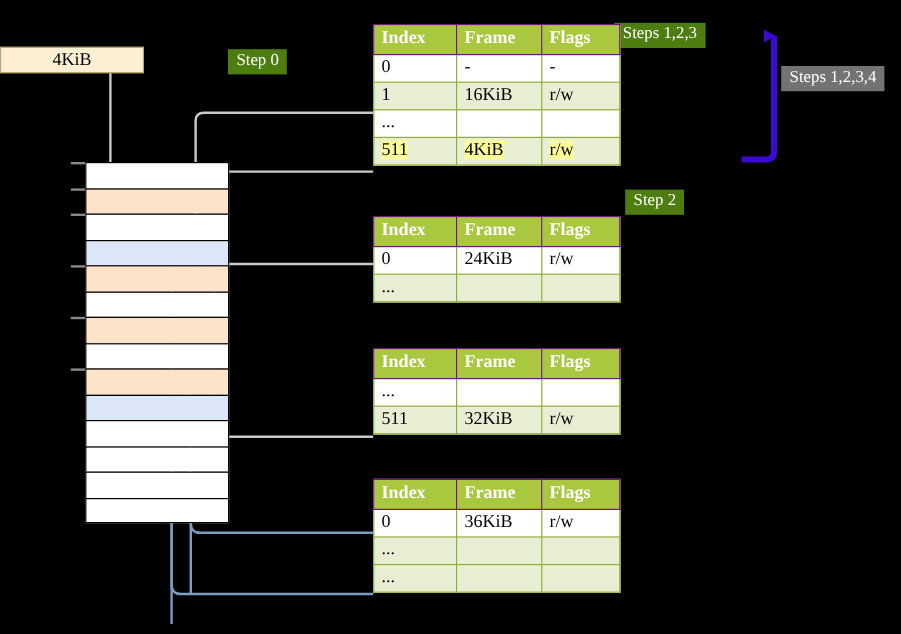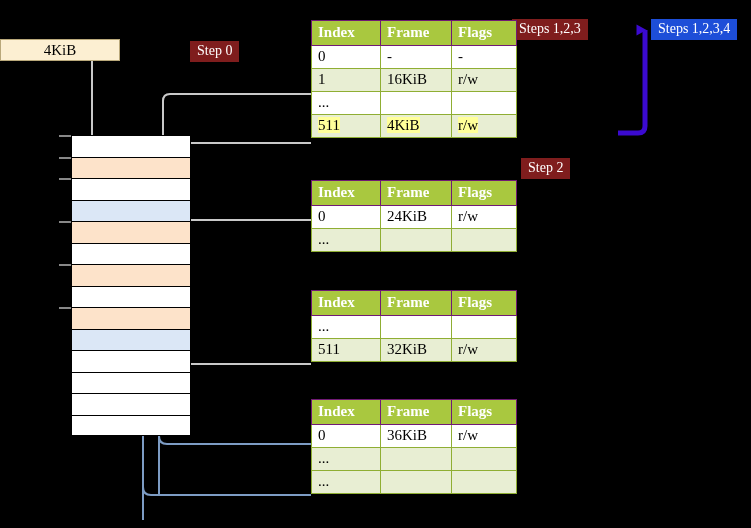--- a/index.html
+++ b/index.html
@@ -48,22 +48,22 @@
 
   
   .badge {
     position: absolute;
     color: #ffffff;
     font-size: 14px;
     line-height: 18px;
     padding: 1px 7px 2px 7px;
     white-space: nowrap;
   }
-  .badge-red { background: #7f1d1d; }
-  .badge-blue { background: #1d4ed8; }
+  .badge-red { background: #4d7c0f; }
+  .badge-blue { background: #737373; margin-top: 36px; }
 
   #badge-step0   { left: 190px; top: 41px; }
   #badge-steps123{ left: 512px; top: 19px; }
   #badge-steps1234{ left: 651px; top: 19px; }
   #badge-step4   { left: 521px; top: 158px; }
 
   
   #memblock {
     position: absolute;
     left: 71px;

